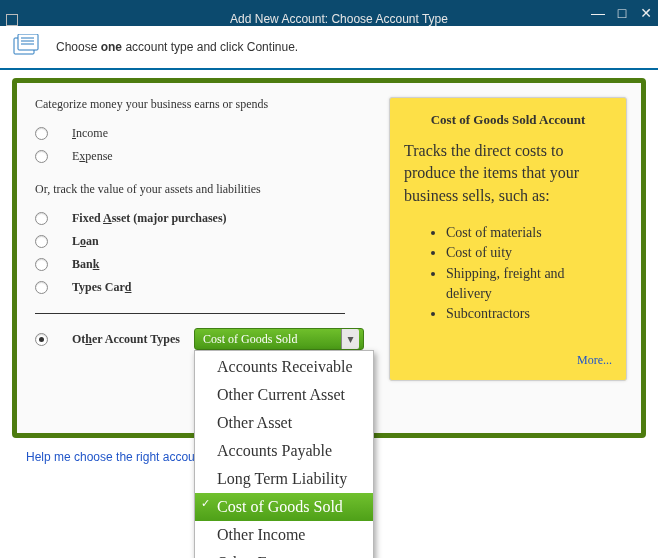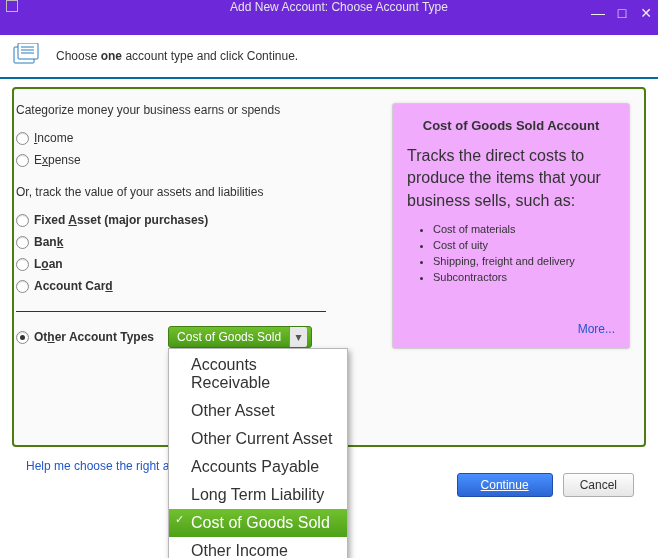--- a/index.html
+++ b/index.html
@@ -11,25 +11,25 @@
     background: #fff;
     width: 658px;
     height: 558px;
     overflow: hidden;
   }
   .window {
     width: 658px;
     position: relative;
   }
   .titlebar {
-    height: 35px;
-    background: #6d28d9;
+    height: 26px;
+    background: #0c4a6e;
     color: #e6e6e6;
     display: flex;
-    align-items: flex-start;
+    align-items: flex-end;
     padding: 0 6px;
     position: relative;
   }
   .titlebar .tb-square {
     width: 12px; height: 12px;
     border: 1px solid #bbb;
     margin-right: 8px;
     display: inline-block;
   }
   .titlebar .tb-title {
@@ -57,34 +57,35 @@
   }
   .header .hdr-icon {
     width: 32px; height: 26px; position:relative;
   }
   .hdr-icon svg { width:32px; height:26px; }
   .header .hdr-text { font-size: 12px; }
   .panel-wrap {
     padding: 8px 12px 12px 12px;
   }
   .panel {
-    border: 2px solid #4d7c0f;
+    border: 5px solid #4d7c0f;
     border-radius: 4px;
-    padding: 14px 14px 14px 2px;
+    padding: 14px 14px 14px 18px;
     position: relative;
     height: 360px;
     background: #fafafa;
+    font-family: Liberation Serif, serif;
   }
   .left-col {
     width: 330px;
   }
   .section-title { margin: 0 0 10px 0; }
   .radio-list { margin: 0 0 14px 0; }
   .radio-item {
-    display:flex; align-items:center; gap:5px;
+    display:flex; align-items:center; gap:24px;
     padding: 4px 0;
     cursor:pointer;
   }
   .radio-circle {
     width: 13px; height:13px;
     border-radius: 50%;
     background: #fff;
     border: 1px solid #8b8b8b;
     box-shadow: inset 0 1px 1px rgba(0,0,0,0.15);
     display:flex; align-items:center; justify-content:center;
@@ -97,21 +98,21 @@
   .radio-label u { text-decoration: underline; }
   .divider {
     border: none;
     border-top: 1px solid #333;
     width: 310px;
     margin: 10px 0 14px 0;
   }
   .oat-row { display:flex; align-items:center; gap: 14px; }
   .dropdown {
     position:relative;
-    width: 144px;
+    width: 170px;
   }
   .dd-display {
     display:flex;
     align-items:center;
     justify-content:space-between;
     height: 22px;
     padding: 0 4px 0 8px;
     background: linear-gradient(#6fbf2b, #4a9a17);
     color: #fff;
     border: 1px solid #3f7f14;
@@ -151,35 +152,35 @@
     content: "✓";
     position:absolute;
     left: 6px; top: 4px;
     font-size: 11px;
     color: #fff;
   }
   .info-card {
     position:absolute;
     top: 14px; right: 14px;
     width: 238px;
-    height: 246px;
+    height: 284px;
     border: 1px solid #cfcfcf;
     border-radius: 3px;
     padding: 14px 14px 10px 14px;
-    background:#f0abfc;
+    background:#fde047;
     box-shadow: 0 0 3px rgba(0,0,0,0.12);
   }
   .info-title {
     text-align:center;
     font-weight: bold;
     font-size: 13px;
     margin-bottom: 12px;
   }
   .info-desc { font-size:16px; line-height:1.4; margin-bottom:10px; }
-  .info-bullets { margin:0; padding-left: 26px; font-size:11px; line-height:1.45; }
+  .info-bullets { margin:16px; padding-left: 26px; font-size:14px; line-height:1.45; }
   .info-more {
     position:absolute;
     right: 14px; bottom: 12px;
     color: #2156c9;
     font-size:12px;
     cursor:pointer;
   }
   .help-link {
     color:#2156c9;
     margin: 12px 0 0 14px;
@@ -256,48 +257,48 @@
         </div>
 
         <p class="section-title">Or, track the value of your assets and liabilities</p>
         <div class="radio-list">
           <div class="radio-item">
             <span class="radio-circle"></span>
             <span class="radio-label"><b><span>Fixed </span><u>A</u><span>sset (major purchases)</span></b></span>
           </div>
           <div class="radio-item">
             <span class="radio-circle"></span>
+            <span class="radio-label"><b><span>L</span><u>o</u><span>an</span></b></span>
+          </div>
+          <div class="radio-item">
+            <span class="radio-circle"></span>
             <span class="radio-label"><b><span>Ban</span><u>k</u><span></span></b></span>
           </div>
           <div class="radio-item">
             <span class="radio-circle"></span>
-            <span class="radio-label"><b><span>L</span><u>o</u><span>an</span></b></span>
-          </div>
-          <div class="radio-item">
-            <span class="radio-circle"></span>
-            <span class="radio-label"><b><span>Account Car</span><u>d</u><span></span></b></span>
+            <span class="radio-label"><b><span>Types Car</span><u>d</u><span></span></b></span>
           </div>
         </div>
 
         <hr class="divider">
 
         <div class="oat-row">
           <div class="radio-item" style="padding:0;">
             <span class="radio-circle checked"></span>
             <span class="radio-label"><b><span>Ot</span><u>h</u><span>er Account Types</span></b></span>
           </div>
           <div class="dropdown">
             <div class="dd-display">
               <span>Cost of Goods Sold</span>
               <span class="dd-caret">▾</span>
             </div>
             <div class="dd-menu" id="dd-menu">
                 <div class="dd-item">Accounts Receivable</div>
+                <div class="dd-item">Other Current Asset</div>
                 <div class="dd-item">Other Asset</div>
-                <div class="dd-item">Other Current Asset</div>
                 <div class="dd-item">Accounts Payable</div>
                 <div class="dd-item">Long Term Liability</div>
                 <div class="dd-item selected">Cost of Goods Sold</div>
                 <div class="dd-item">Other Income</div>
                 <div class="dd-item">Other Expense</div>
               </div>
           </div>
         </div>
       </div>
 
@@ -309,20 +310,14 @@
             <li>Cost of uity</li>
             <li>Shipping, freight and delivery</li>
             <li>Subcontractors</li>
           </ul>
         <span class="info-more">More...</span>
       </div>
     </div>
 
     <span class="help-link">Help me choose the right account type</span>
 
-    <div class="footer-buttons">
-      <div class="btn primary">
-          <span style="text-decoration:underline">Continue</span>
-        </div>
-      <div class="btn">Cancel</div>
-    </div>
   </div>
 </div>
 
 </body></html>

